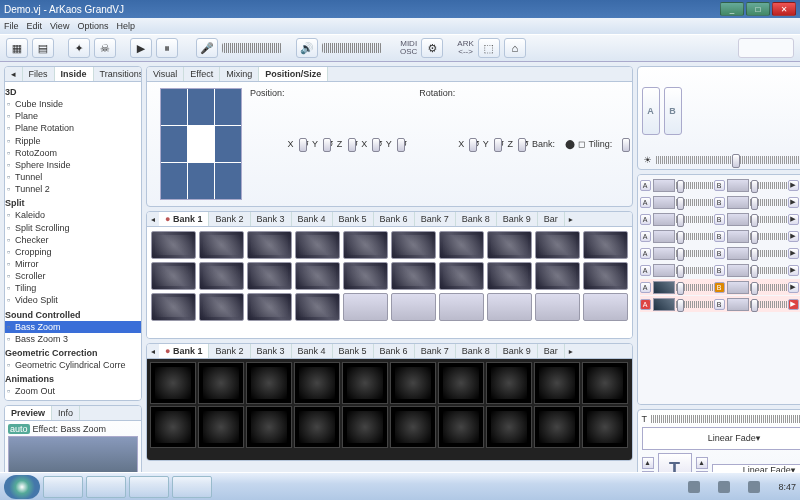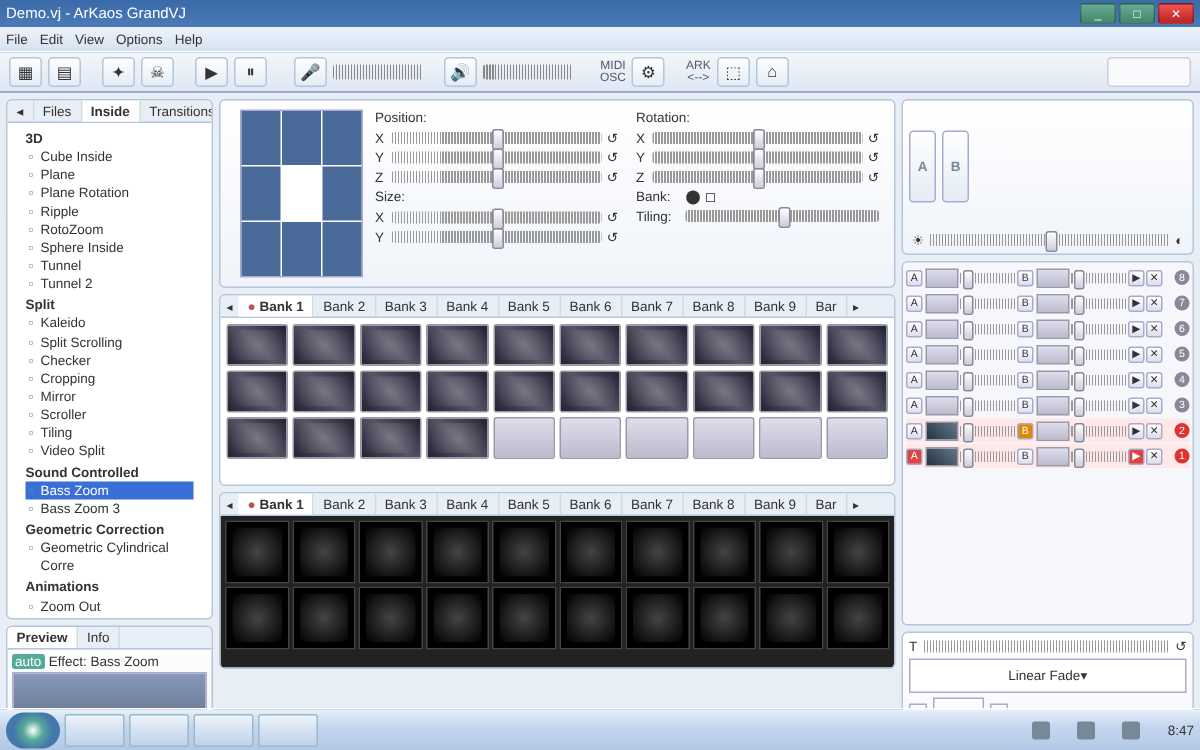--- a/index.html
+++ b/index.html
@@ -21,37 +21,37 @@
 .slider-long{width:60px;height:10px;background:repeating-linear-gradient(90deg,#888 0 1px,transparent 1px 2px);border-radius:2px}
 .tlabel{font-size:8px;color:#556;text-align:center;line-height:1}
 
 .main{display:grid;grid-template-columns:138px 1fr 195px;grid-template-rows:1fr;gap:4px;padding:4px;height:410px;background:#e8eef6}
 
 .left{display:flex;flex-direction:column;gap:4px}
 .panel{background:linear-gradient(#fff,#f0f4fa);border:1px solid #b5c5da;border-radius:4px;overflow:hidden;display:flex;flex-direction:column}
 .tabs{display:flex;border-bottom:1px solid #b5c5da;background:#e8eef6;font-size:9px}
 .tab{padding:2px 6px;border-right:1px solid #cdd;cursor:default}
 .tab.active{background:#fff;font-weight:bold}
-.tree{flex:1;overflow:auto;padding:2px 12px;background:#fff;font-size:9px;line-height:1.35}
+.tree{flex:1;overflow:auto;padding:2px 0;background:#fff;font-size:9px;line-height:1.35}
 .tree .cat{font-weight:bold;margin-top:2px}
 .tree .item{padding-left:10px;position:relative}
 .tree .item:before{content:"▫";position:absolute;left:2px;color:#789}
 .tree .item.sel{background:#3a6ed8;color:#fff}
 .preview{height:100px}
 .preview .body{flex:1;display:flex;flex-direction:column;padding:3px;gap:2px}
 .preview-img{flex:1;background:linear-gradient(#89b,#567);border:1px solid #aac;position:relative}
 .preview-ctrl{display:flex;align-items:center;gap:2px;font-size:8px}
 .pbtn{width:14px;height:12px;background:linear-gradient(#fff,#dde7f3);border:1px solid #aac;border-radius:2px;display:flex;align-items:center;justify-content:center;font-size:7px}
 
 .center{display:flex;flex-direction:column;gap:4px}
 .posgrid{display:grid;grid-template-columns:3px 82px 1fr 1fr;gap:4px;padding:6px;height:124px}
 .posgrid .grid9{display:grid;grid-template-columns:repeat(3,1fr);grid-template-rows:repeat(3,1fr);gap:1px;background:#fff;border:1px solid #aac}
 .grid9 div{background:#4a6a9a}
 .grid9 div.act{background:#fff}
-.param{display:flex;flex-direction:column;gap:3px;padding:0 4px}
+.param{display:flex;flex-direction:row;gap:3px;padding:0 4px}
 .param .row{display:flex;align-items:center;gap:3px}
 .param .lbl{width:8px;font-size:9px}
 .param .sl{flex:1;height:8px;background:repeating-linear-gradient(90deg,#999 0 1px,transparent 1px 2px);position:relative;border-radius:2px}
 .param .sl:after{content:"";position:absolute;left:48%;top:-2px;width:6px;height:12px;background:linear-gradient(#fff,#ccd);border:1px solid #889;border-radius:2px}
 .param h6{font-size:9px;font-weight:normal;margin-bottom:1px}
 .bankrow{height:128px}
 .banktabs{display:flex;border-bottom:1px solid #b5c5da;background:#e8eef6;font-size:9px;align-items:center}
 .banktabs .bt{padding:2px 6px;border-right:1px solid #cdd}
 .banktabs .bt.active{background:#fff;font-weight:bold;color:#b55}
 .banktabs .nav{padding:2px 4px;font-size:8px}
@@ -203,20 +203,26 @@
           <div class="pbtn">▶</div>
           <div class="pbtn">⏭</div>
           <span style="font-size:7px">00:00:00/00:00:00</span>
         </div>
       </div>
     </div>
   </div>
 
   <div class="center">
     <div class="panel">
+      <div class="tabs">
+        <div class="tab">Visual</div>
+        <div class="tab">Effect</div>
+        <div class="tab">Mixing</div>
+        <div class="tab active">Position/Size</div>
+      </div>
       <div class="posgrid">
         <div></div>
         <div class="grid9">
           <div></div>
             <div></div>
             <div></div>
           <div></div>
             <div class="act"></div>
             <div></div>
           <div></div>
@@ -233,21 +239,20 @@
           <div class="row">
               <span class="lbl">Y</span>
               <div class="sl"></div>
               <span>↺</span>
             </div>
           <div class="row">
               <span class="lbl">Z</span>
               <div class="sl"></div>
               <span>↺</span>
             </div>
-          <h6>Size:</h6>
           <div class="row">
               <span class="lbl">X</span>
               <div class="sl"></div>
               <span>↺</span>
             </div>
           <div class="row">
               <span class="lbl">Y</span>
               <div class="sl"></div>
               <span>↺</span>
             </div>

